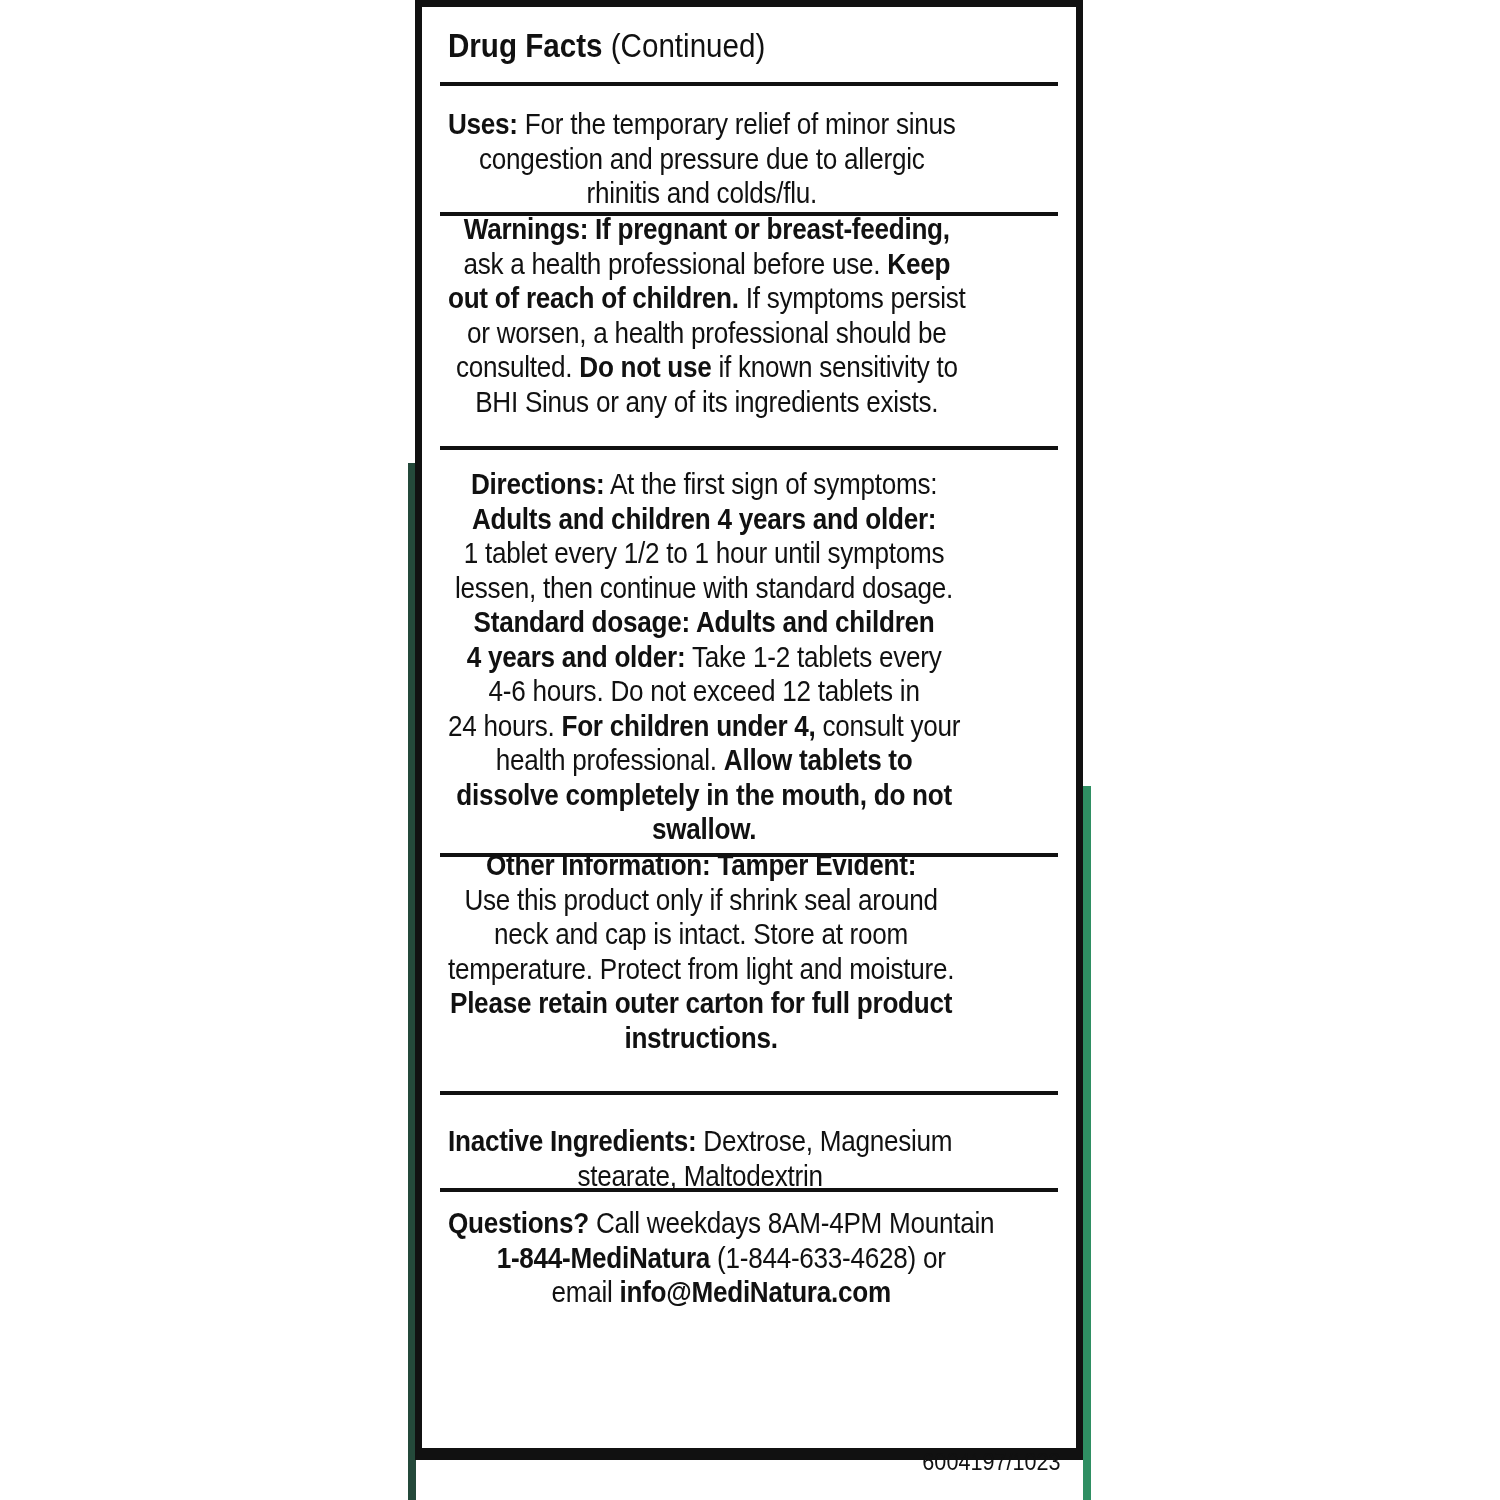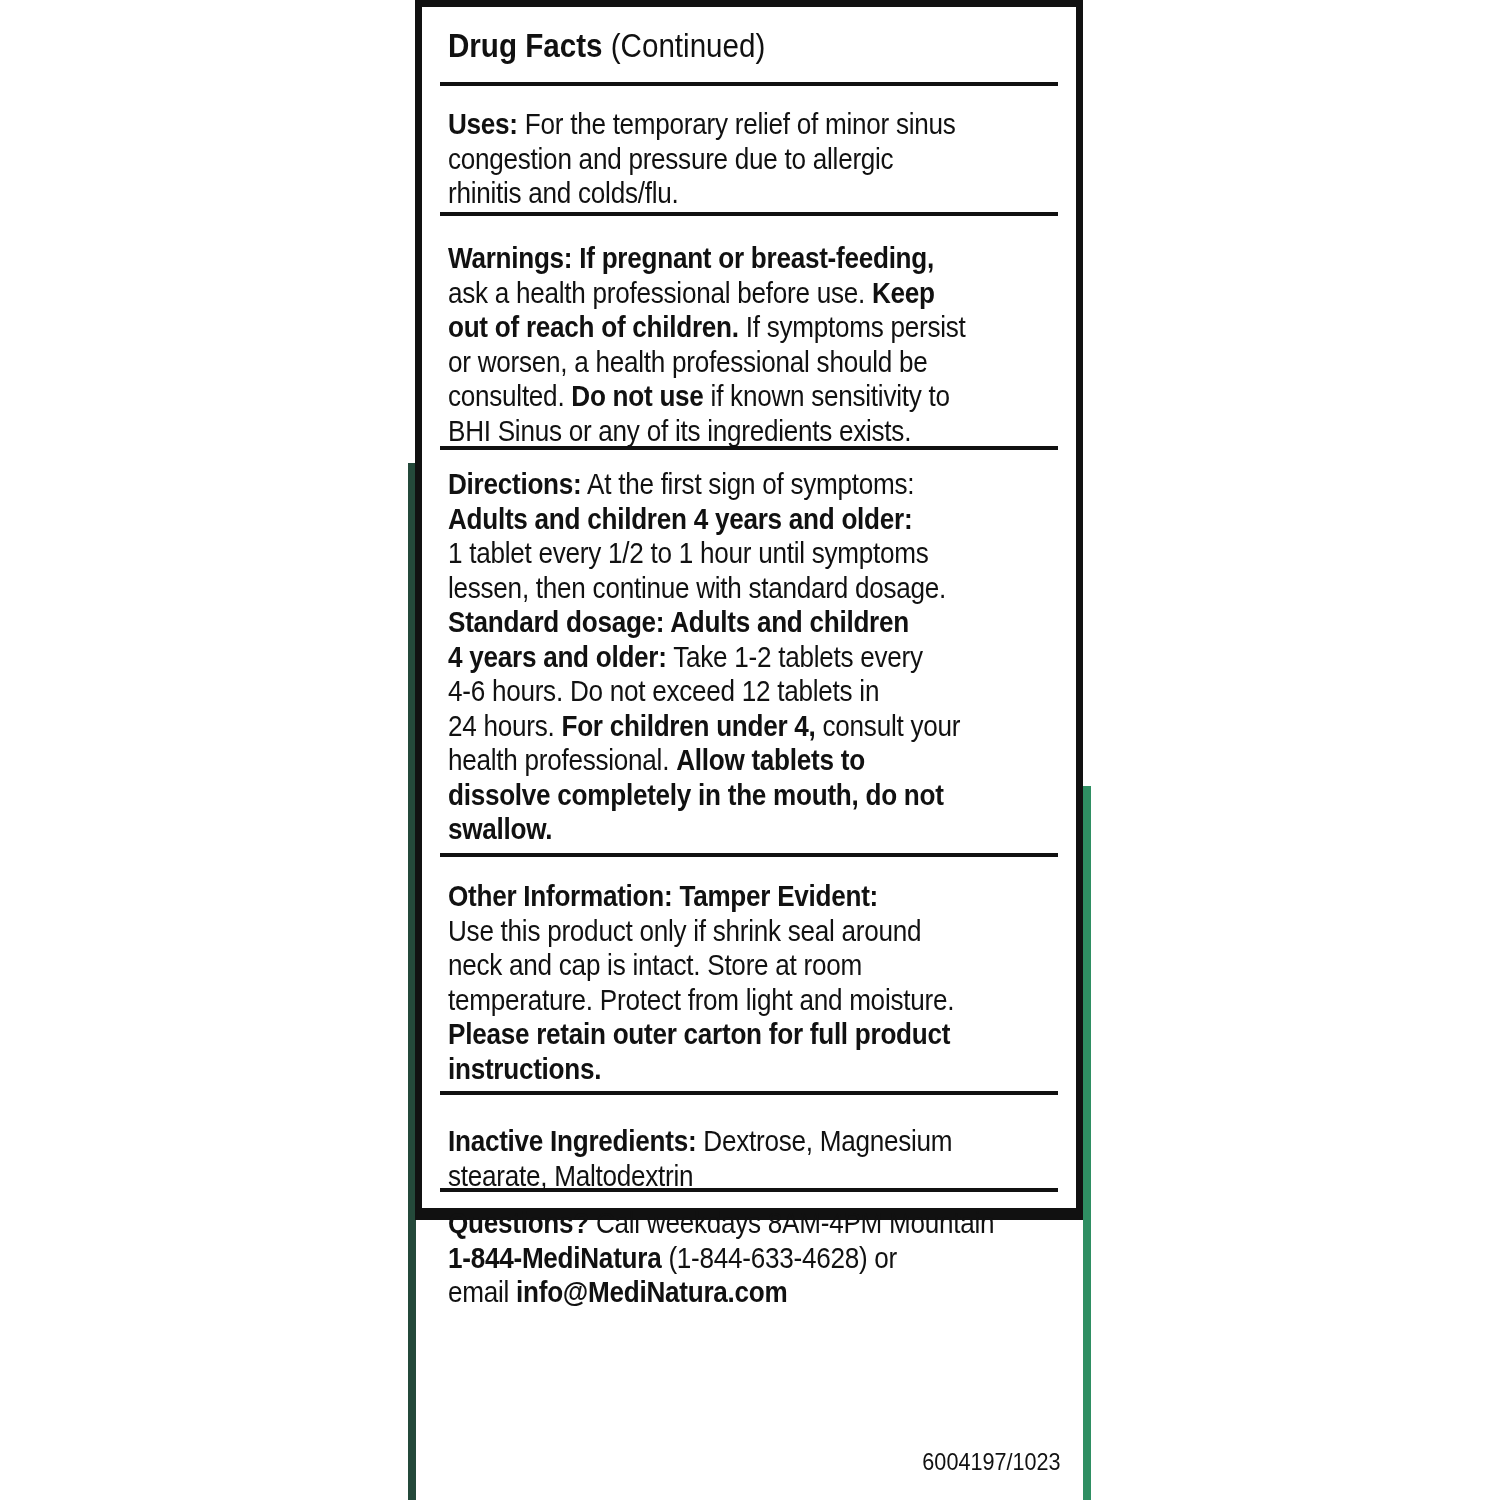--- a/index.html
+++ b/index.html
@@ -10,42 +10,43 @@
     font-family:"Liberation Sans", sans-serif;
     color:#111;
     overflow:hidden;
   }
   .green-stripe{position:absolute;z-index:0;}
   .green-stripe.left{left:408px;top:463px;width:8px;height:1037px;}
   .green-stripe.right{left:1083px;top:786px;width:8px;height:714px;}
   .panel{
     position:absolute;z-index:1;
     left:415px;top:0;
-    width:668px;height:1220px;
+    width:668px;height:1460px;
     box-sizing:border-box;
     background:#ffffff;
     border:7px solid #111;
     border-bottom:12px solid #111;
+    text-align:center;
   }
   .title{
     position:absolute;left:26px;top:16px;
     font-size:34px;line-height:44px;
     white-space:nowrap;
     transform:scaleX(0.87);transform-origin:0 0;
   }
   .b{font-weight:700;}
   .rule{
     position:absolute;left:18px;width:618px;height:4px;background:#111;
   }
   .r1{top:75px}.r2{top:205px}.r3{top:439px}.r4{top:846px}.r5{top:1084px}.r6{top:1181px}
   .section{position:absolute;left:26px;}
   .sec-uses{top:100px}
-  .sec-warnings{top:234px}
+  .sec-warnings{top:205px}
   .sec-directions{top:460px}
-  .sec-other{top:872px}
+  .sec-other{top:841px}
   .sec-inactive{top:1117px}
   .sec-questions{top:1199px}
   .ln{
     font-size:30px;line-height:34.5px;
     white-space:nowrap;
     transform:scaleX(0.87);transform-origin:0 0;
     letter-spacing:-0.3px;
   }
   .code{
     position:absolute;right:16px;top:1441px;

